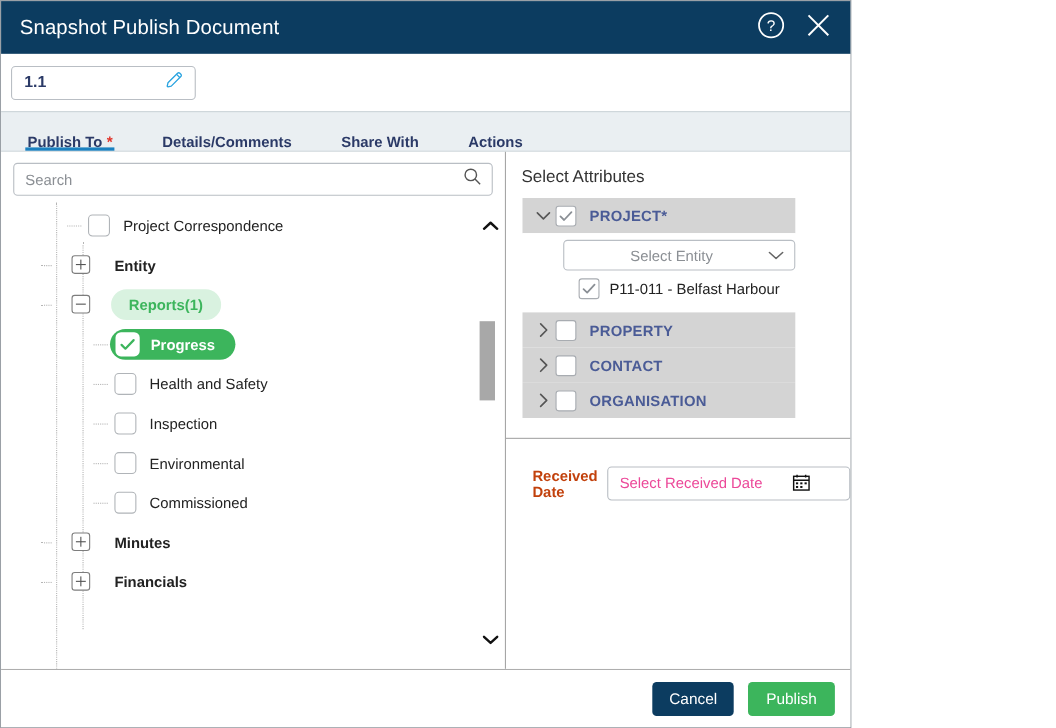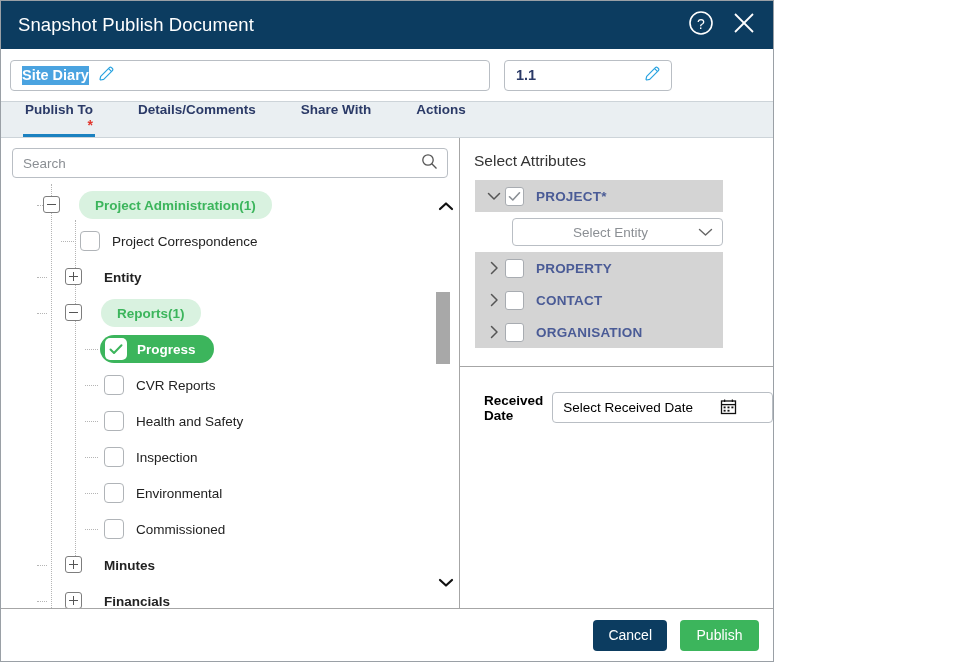--- a/index.html
+++ b/index.html
@@ -85,21 +85,20 @@
   .tab {
     display: flex; align-items: flex-end;
     font-size: 13.5px;
     font-weight: bold;
     color: #2b3a67;
     padding: 0 2px;
     margin-right: 41px;
     position: relative;
     cursor: pointer;
     white-space: nowrap;
-    flex-direction: column;
   }
   .tab .star { color: #e0352b; margin-left: 4px; font-size: 14px; }
   .tab.active::after {
     content: ""; position: absolute;
     left: 0; right: 0; bottom: 0;
     height: 3px; background: #1b81c0;
   }
   
   .body {
     flex: 1 1 auto;
@@ -305,32 +304,32 @@
     padding: 7px 0 6px 51px;
   }
   .entity-item .acc-cb { margin-right: 9px; }
   .entity-item .txt { font-size: 13.5px; color: #222; }
   .divider-h { border-top: 1px solid #a6a6a6; margin-top: 18px; }
   .date-row {
     display: flex; align-items: center;
     padding: 25px 0 0 24px;
   }
   .date-label {
-    font-size: 13.5px; font-weight: bold; color: #000000;
+    font-size: 13.5px; font-weight: bold; color: #c2410c;
     margin-right: 9px;
   }
   .date-input {
     width: 360px; height: 31px;
     border: 1px solid #b9bec4;
     border-radius: 4px;
     display: flex; align-items: center;
     padding: 0 9px 0 10px;
   }
   .date-input span {
-    flex: 1 1 auto; font-size: 13.5px; color: #000000;
+    flex: 1 1 auto; font-size: 13.5px; color: #ec4899;
   }
   
   .footer {
     height: 53px;
     flex: 0 0 53px;
     border-top: 1px solid #a6a6a6;
     display: flex; align-items: center; justify-content: flex-end;
     padding-right: 14px;
     gap: 13px;
     background: #fff;
@@ -363,29 +362,20 @@
       <span class="ticon">
         <svg width="26" height="26" viewBox="0 0 26 26">
           <line x1="4" y1="4" x2="22" y2="22" stroke="#ffffff" stroke-width="1.8"></line>
           <line x1="22" y1="4" x2="4" y2="22" stroke="#ffffff" stroke-width="1.8"></line>
         </svg>
       </span>
     </div>
   </div>
 
   <div class="namerow">
-    <div class="field field-doc">
-      <div class="field-val selected">Site Diary</div>
-      <span class="pencil">
-        <svg width="19" height="19" viewBox="0 0 19 19">
-          <path d="M3 15.4 L3.7 12.3 L12.4 3.6 C13 3 13.9 3 14.5 3.6 L15.4 4.5 C16 5.1 16 6 15.4 6.6 L6.7 15.3 L3.6 16 Z" fill="none" stroke="#29a3e0" stroke-width="1.2" stroke-linejoin="round"></path>
-          <line x1="11.6" y1="4.6" x2="14.4" y2="7.4" stroke="#29a3e0" stroke-width="1.2"></line>
-        </svg>
-      </span>
-    </div>
     <div class="field field-ver">
       <div class="field-val">1.1</div>
       <span class="pencil">
         <svg width="19" height="19" viewBox="0 0 19 19">
           <path d="M3 15.4 L3.7 12.3 L12.4 3.6 C13 3 13.9 3 14.5 3.6 L15.4 4.5 C16 5.1 16 6 15.4 6.6 L6.7 15.3 L3.6 16 Z" fill="none" stroke="#29a3e0" stroke-width="1.2" stroke-linejoin="round"></path>
           <line x1="11.6" y1="4.6" x2="14.4" y2="7.4" stroke="#29a3e0" stroke-width="1.2"></line>
         </svg>
       </span>
     </div>
   </div>
@@ -419,25 +409,20 @@
             </svg>
           </span>
         </div>
       </div>
 
       <div class="tree-area">
         <div class="tree">
           <div class="guide-v"></div>
           <div class="guide-v2" style="top:36px;bottom:36px;"></div>
 
-          <div class="node">
-            <div class="dash" style="left:36px;width:10px;top:18px;"></div>
-            <div class="toggle" style="left:42px;top:9px;"></div>
-            <div class="pill pill-light" style="left:78px;">Project Administration(1)</div>
-          </div>
 
           <div class="node">
             <div class="dash" style="left:60px;width:13px;top:18px;"></div>
             <div class="cb" style="left:79px;top:8px;"></div>
             <div class="leaf-label" style="left:111px;">Project Correspondence</div>
           </div>
 
           <div class="node">
             <div class="dash" style="left:36px;width:10px;top:18px;"></div>
             <div class="toggle plus" style="left:64px;top:9px;"></div>
@@ -455,25 +440,20 @@
             <div class="pill pill-solid" style="left:99px;">
               <span class="cbw">
                 <svg width="22" height="22" viewBox="0 0 22 22">
                   <polyline points="5.5,11.5 9,15 16.5,7.2" fill="none" stroke="#3cb55c" stroke-width="2" stroke-linecap="round" stroke-linejoin="round"></polyline>
                 </svg>
               </span>
               <span>Progress</span>
             </div>
           </div>
 
-          <div class="node">
-            <div class="dash" style="left:84px;width:13px;top:18px;"></div>
-            <div class="cb" style="left:103px;top:8px;"></div>
-            <div class="leaf-label" style="left:135px;">CVR Reports</div>
-          </div>
 
           <div class="node">
             <div class="dash" style="left:84px;width:13px;top:18px;"></div>
             <div class="cb" style="left:103px;top:8px;"></div>
             <div class="leaf-label" style="left:135px;">Health and Safety</div>
           </div>
 
           <div class="node">
             <div class="dash" style="left:84px;width:13px;top:18px;"></div>
             <div class="cb" style="left:103px;top:8px;"></div>
@@ -541,20 +521,28 @@
         </div>
 
         <div class="entity-wrap">
           <div class="entity-select">
             <span>Select Entity</span>
             <span>
               <svg width="15" height="10" viewBox="0 0 15 10">
                 <polyline points="1.5,2.5 7.5,8 13.5,2.5" fill="none" stroke="#666" stroke-width="1.4" stroke-linecap="round" stroke-linejoin="round"></polyline>
               </svg>
             </span>
+          </div>
+          <div class="entity-item">
+            <span class="acc-cb">
+              <svg width="17" height="17" viewBox="0 0 17 17">
+                <polyline points="3.5,8.8 6.8,12 13.5,4.8" fill="none" stroke="#8a8f95" stroke-width="1.6" stroke-linecap="round" stroke-linejoin="round"></polyline>
+              </svg>
+            </span>
+            <span class="txt">P11-011 - Belfast Harbour</span>
           </div>
         </div>
 
         <div class="acc-row">
           <span class="chev">
             <svg width="10" height="14" viewBox="0 0 10 14">
               <polyline points="2.5,1.5 8,7 2.5,12.5" fill="none" stroke="#555" stroke-width="1.5" stroke-linecap="round" stroke-linejoin="round"></polyline>
             </svg>
           </span>
           <span class="acc-cb"></span>

